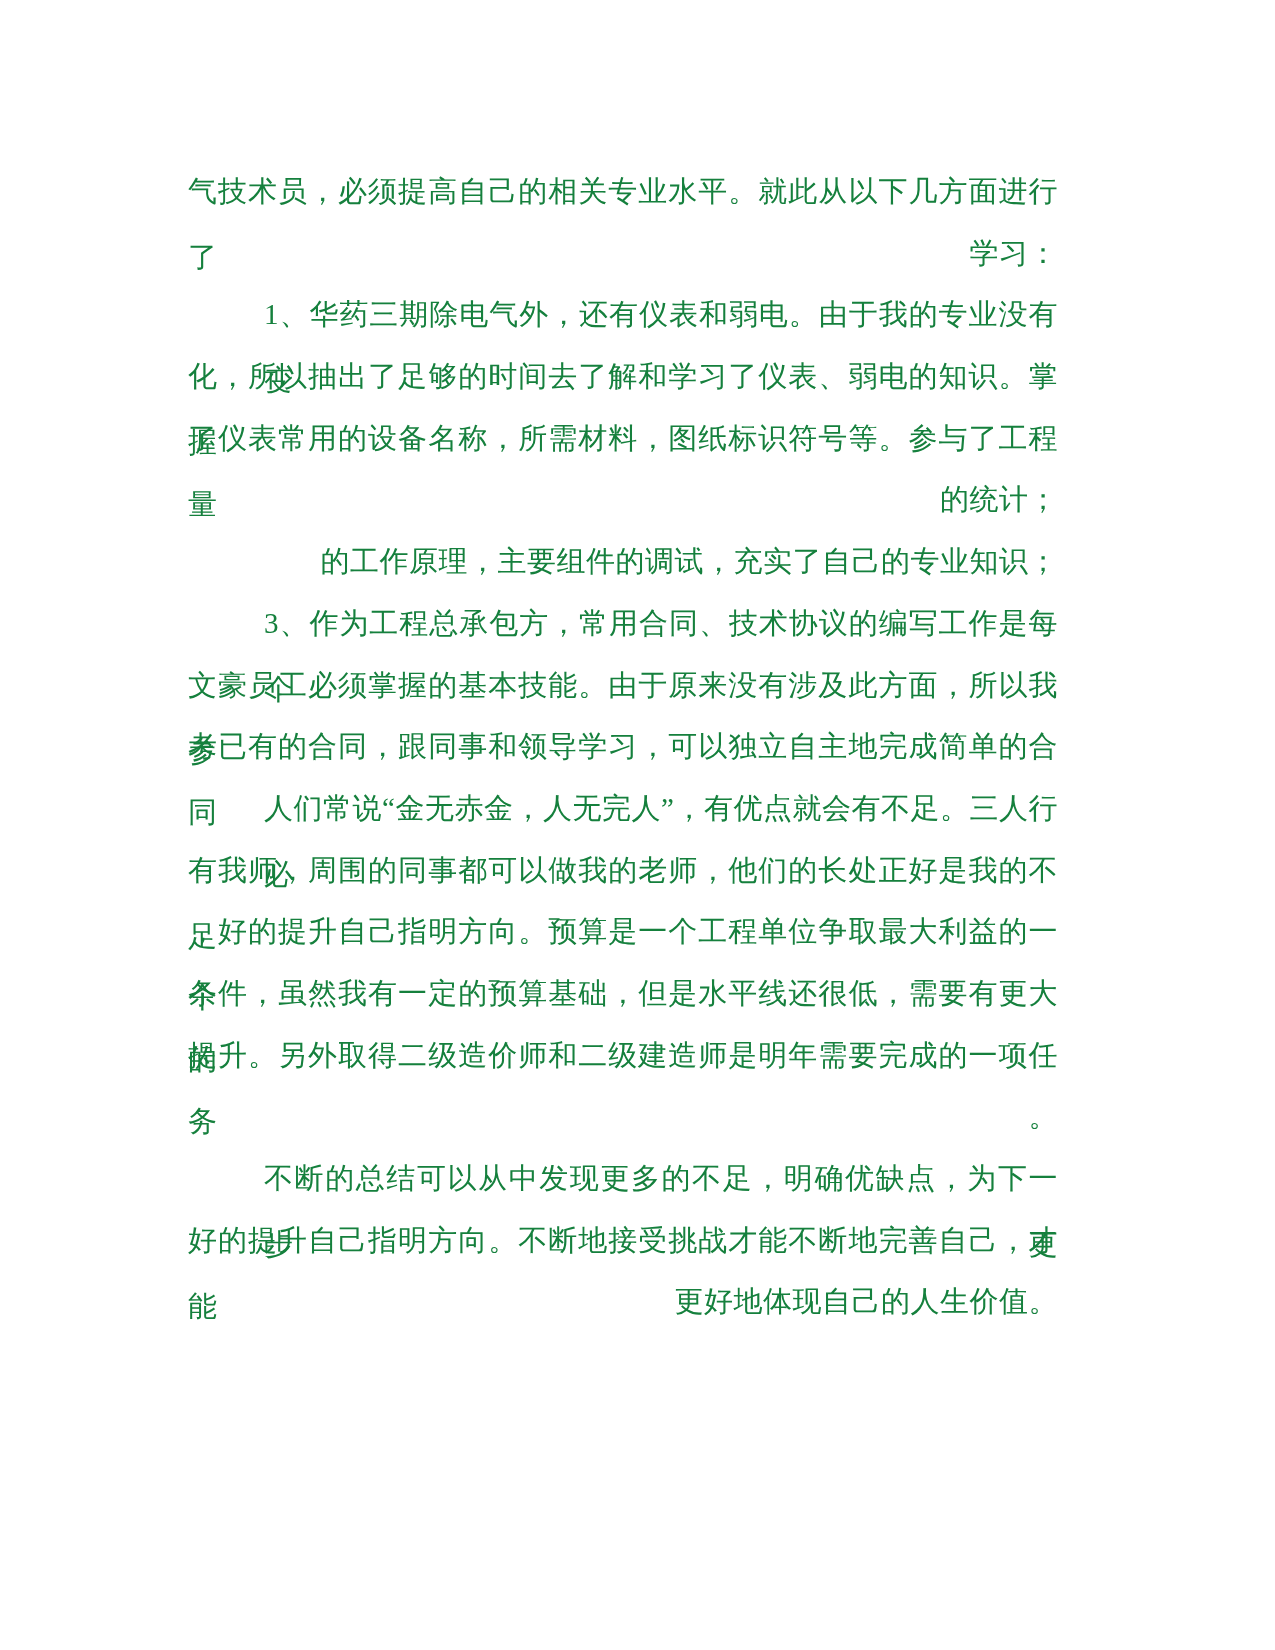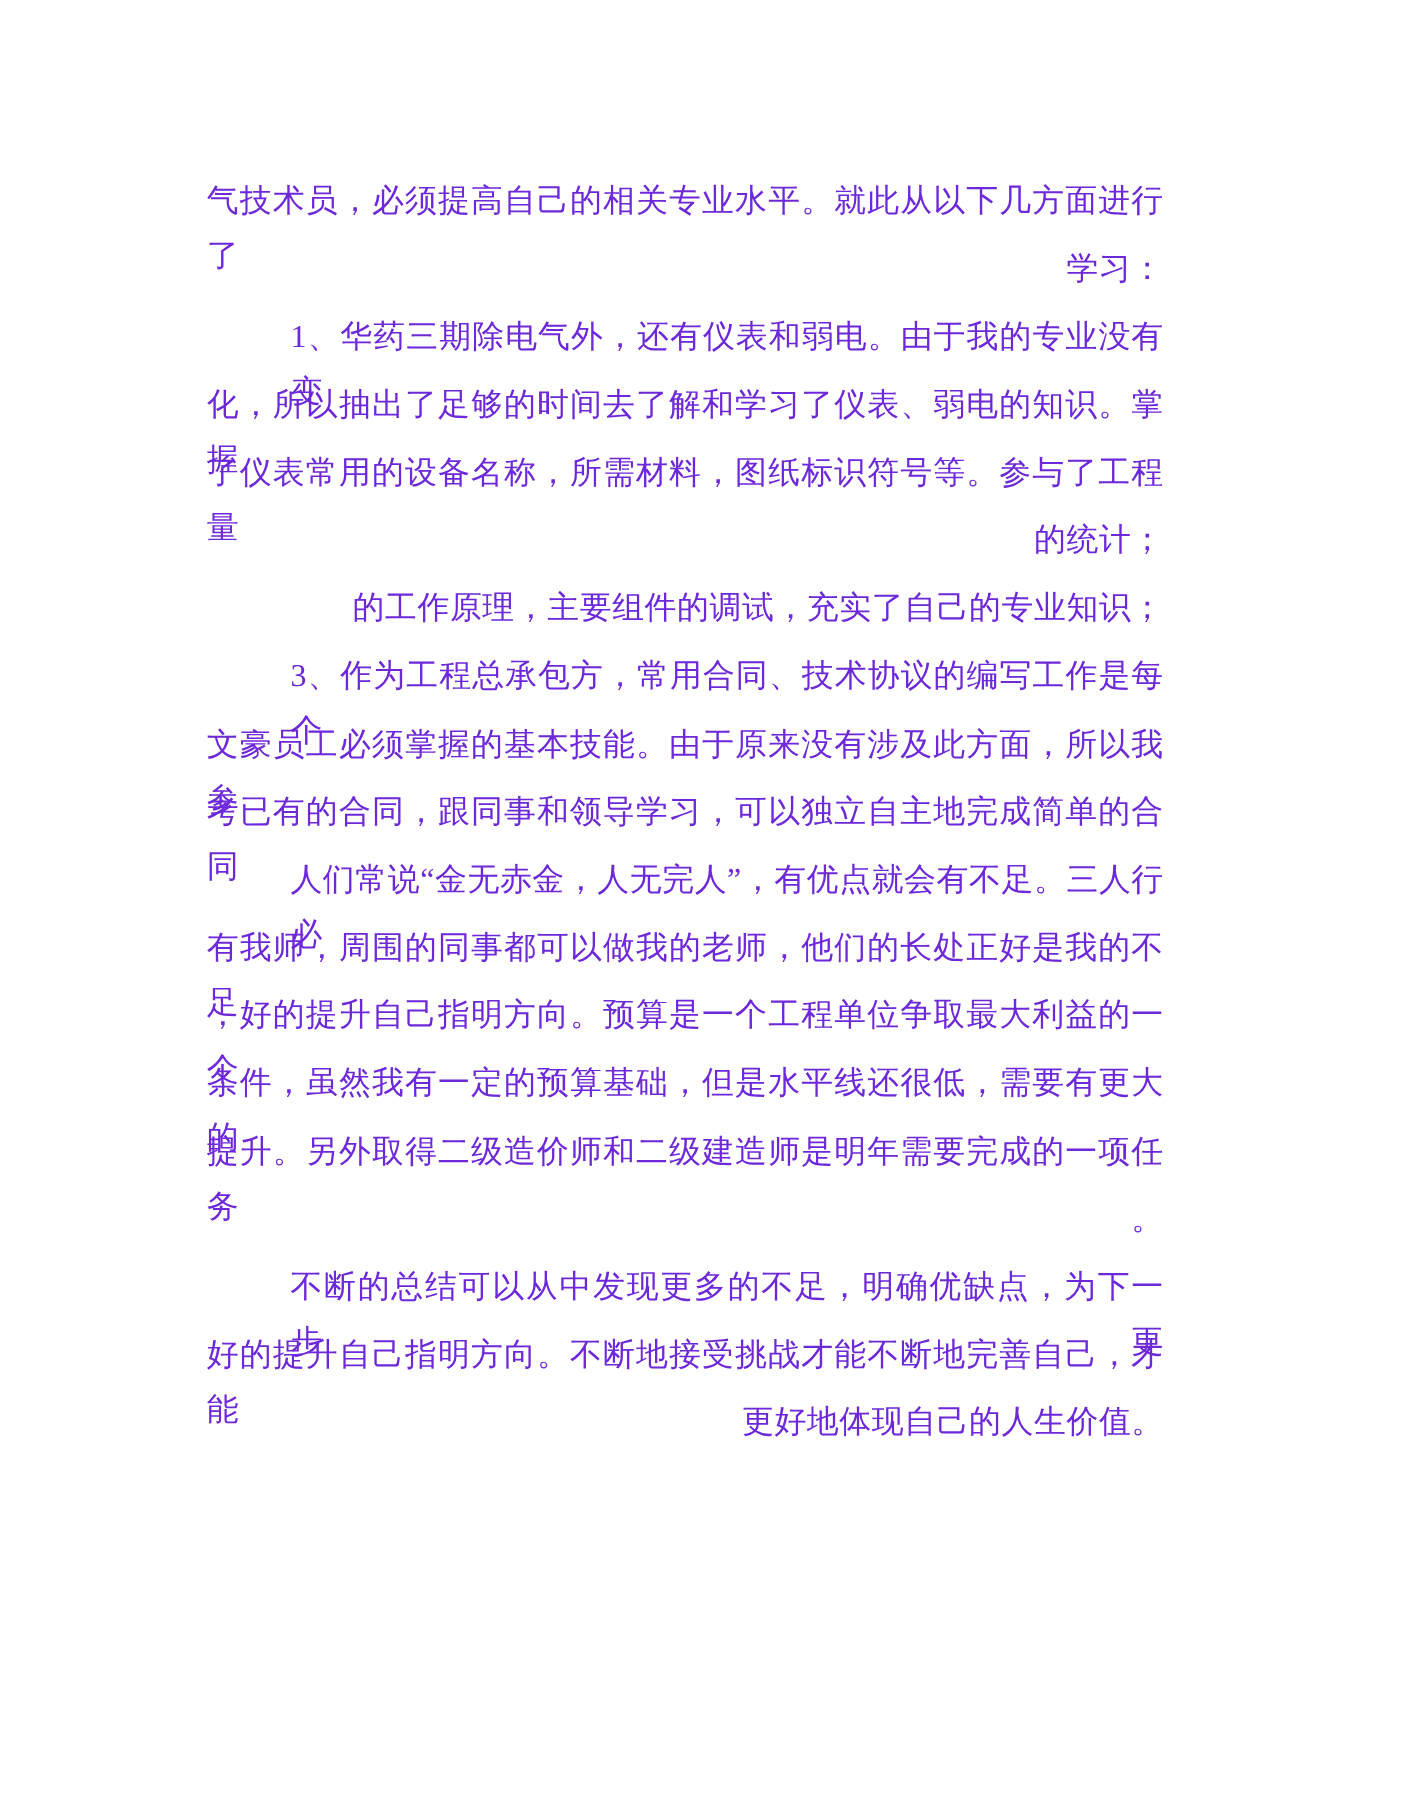--- a/index.html
+++ b/index.html
@@ -11,22 +11,22 @@
     background: #ffffff;
     overflow: hidden;
     font-family: "Liberation Serif", "DejaVu Serif", serif;
   }
   .content {
     position: absolute;
     left: 188px;
     top: 158px;
     width: 870px;
     font-size: 29px;
-    line-height: 50px;
-    color: #6d28d9;
+    line-height: 66px;
+    color: #15803d;
     font-weight: 400;
   }
   .line {
     width: 100%;
     height: 61.7px;
     white-space: nowrap;
     overflow: visible;
     letter-spacing: 0.5px;
     text-align: right;
   }

